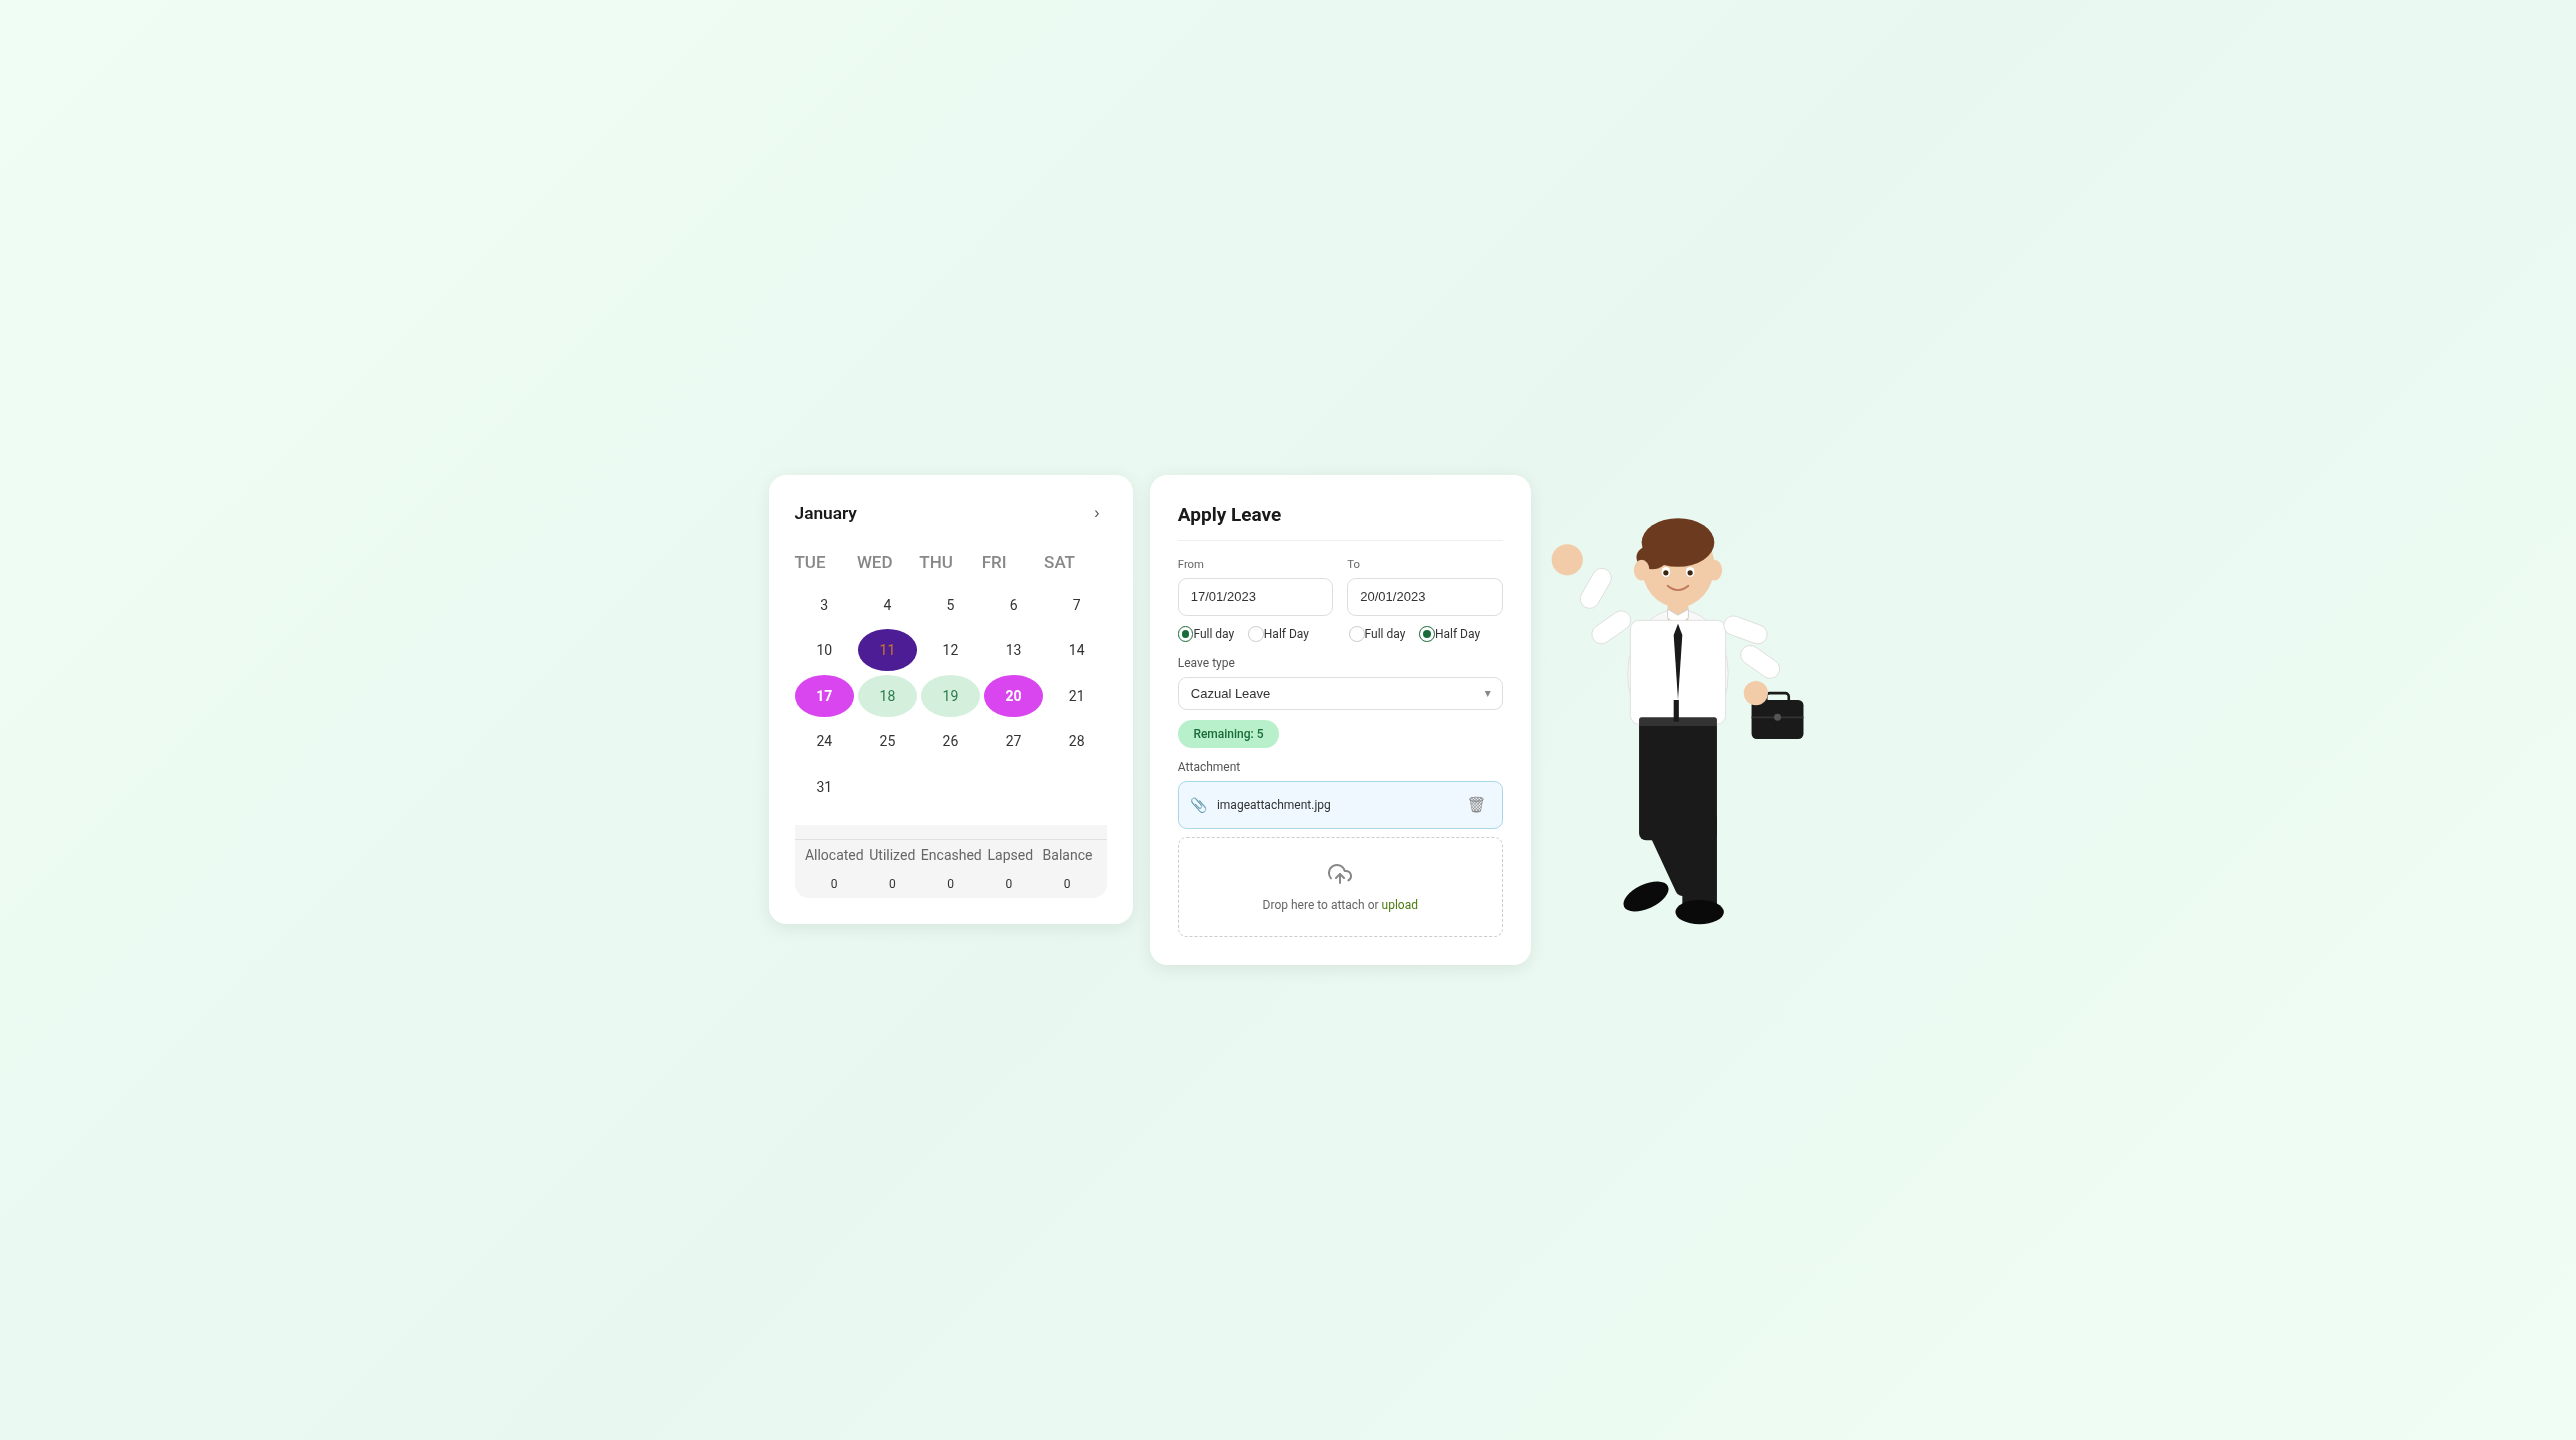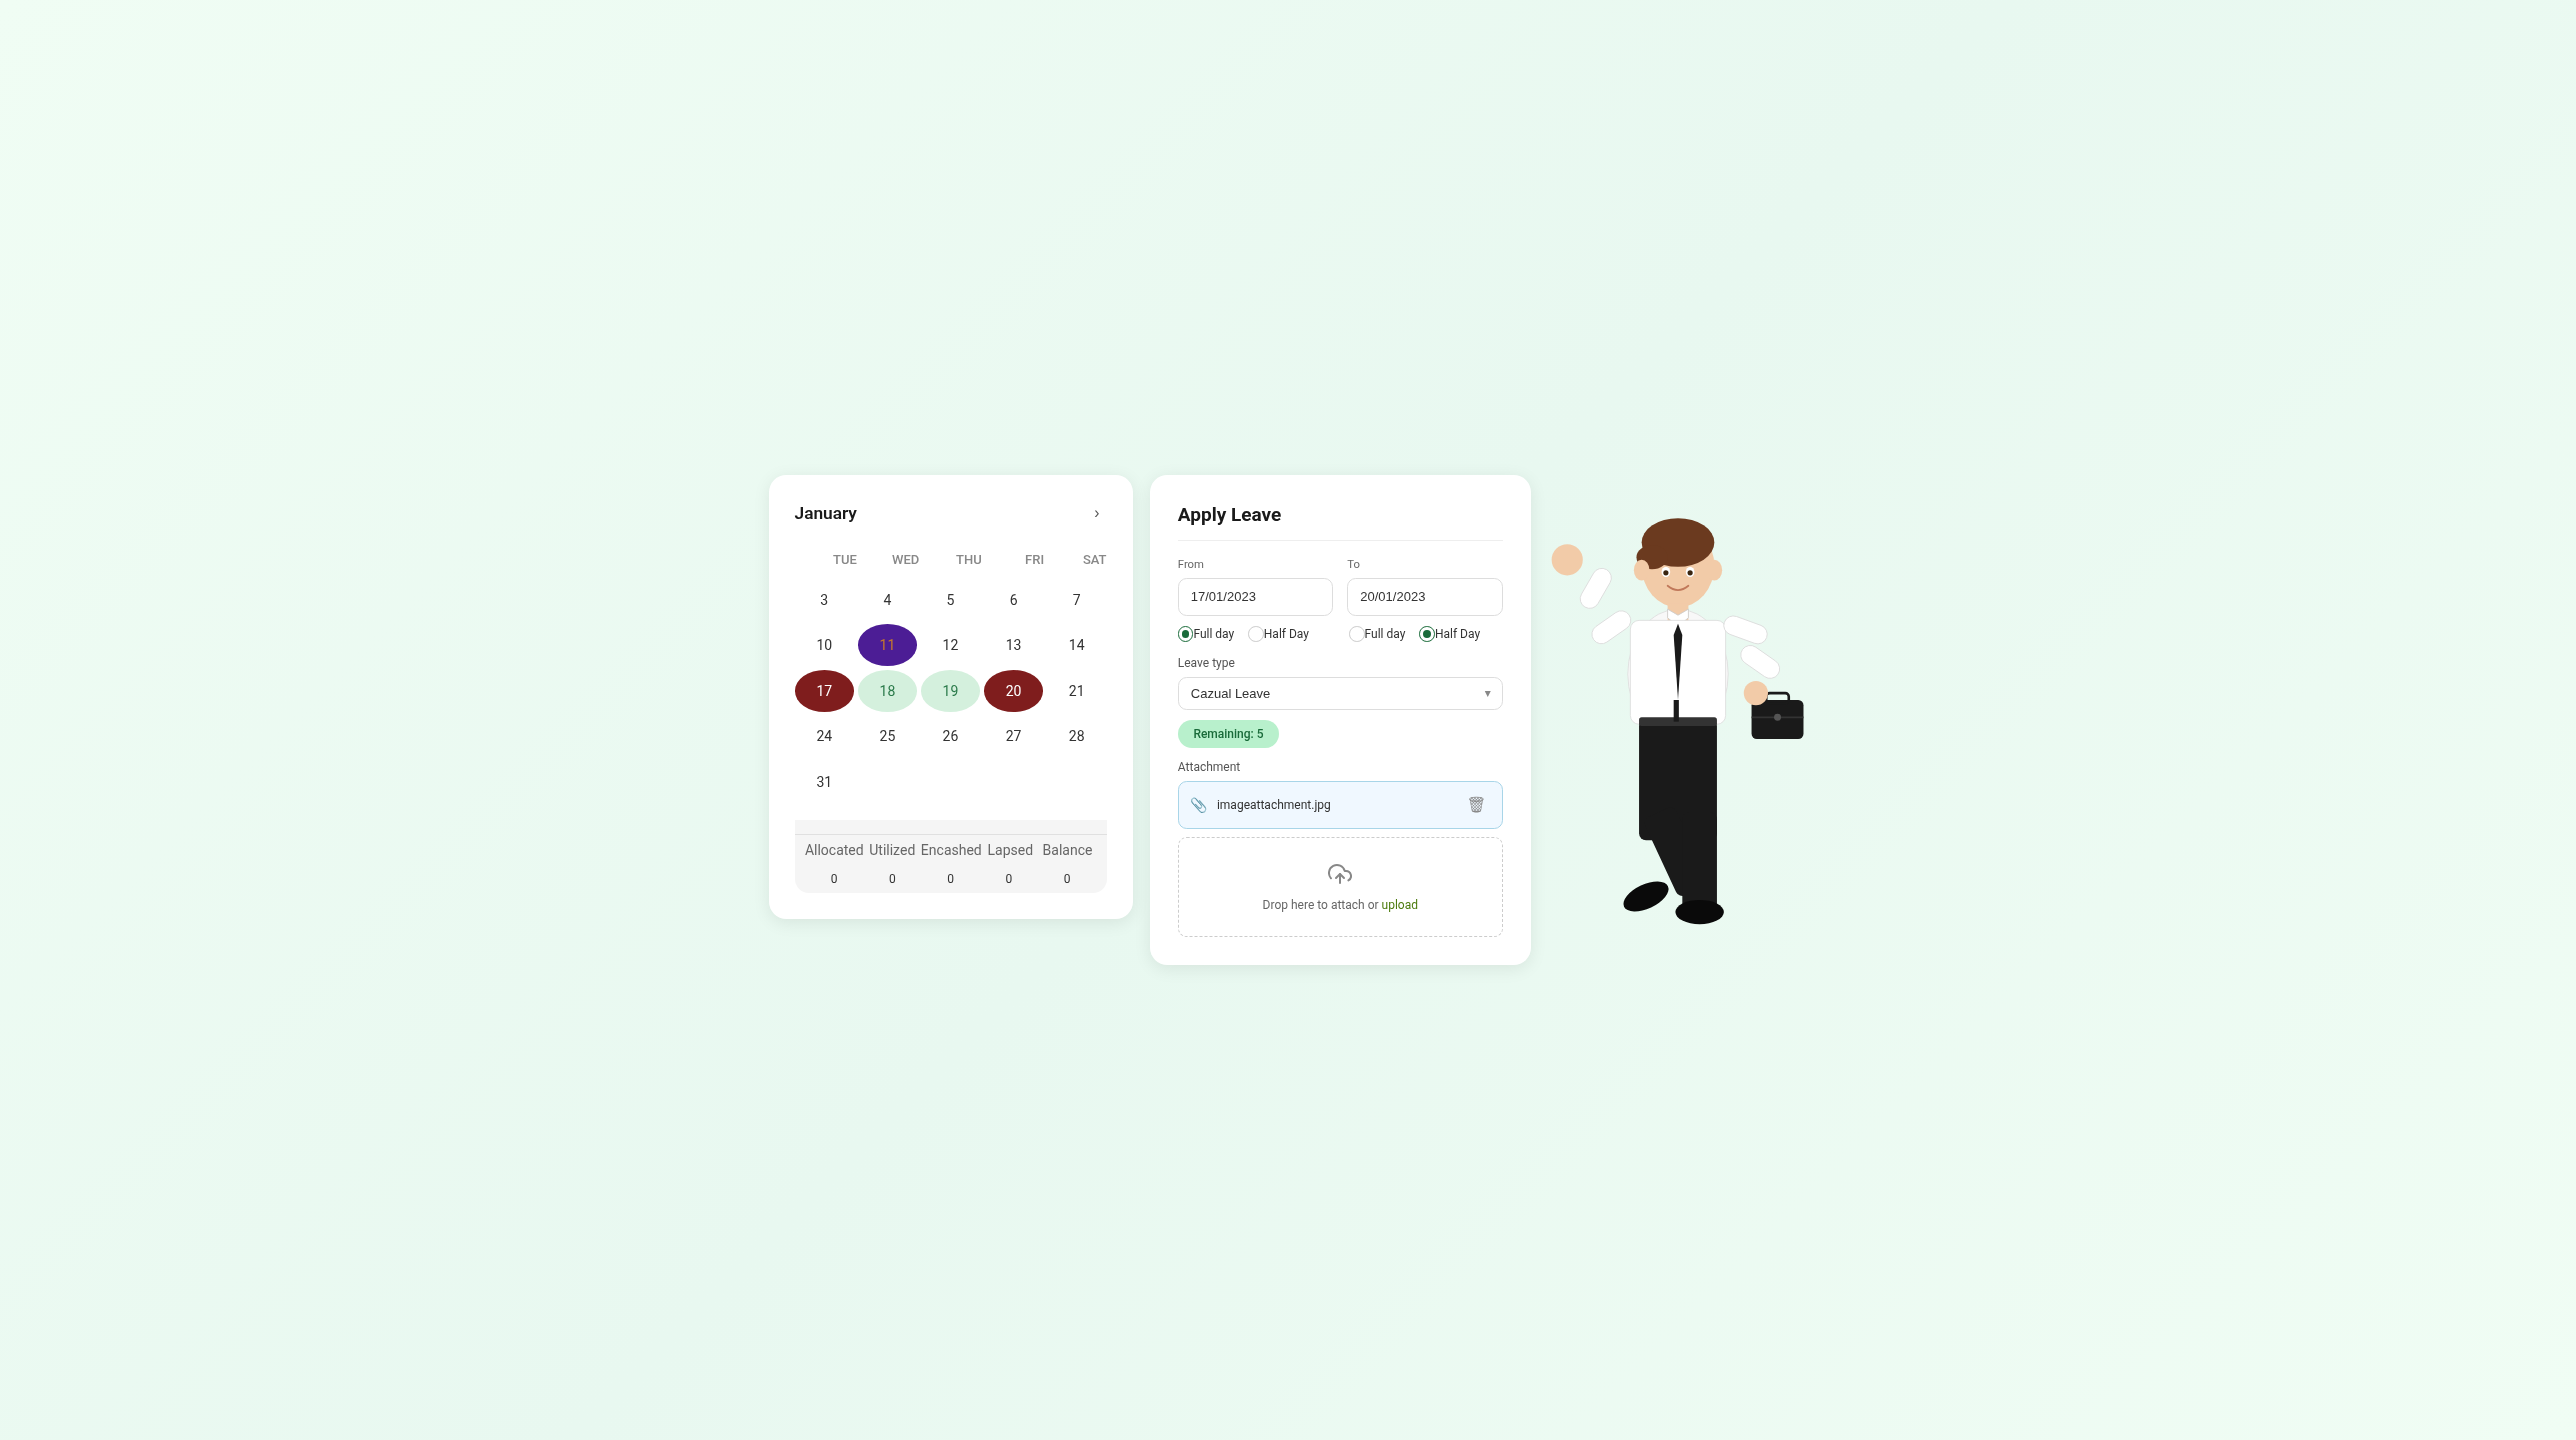--- a/index.html
+++ b/index.html
@@ -52,22 +52,22 @@
     }
     .calendar-grid {
       width: 100%;
     }
     .calendar-weekdays {
       display: grid;
       grid-template-columns: repeat(5, 1fr);
       margin-bottom: 7px;
     }
     .weekday {
-      text-align: right;
-      font-size: 13px;
+      text-align: left;
+      font-size: 17px;
       font-weight: 500;
       color: #888;
       padding: 5.2px 0;
     }
     .calendar-days {
       display: grid;
       grid-template-columns: repeat(5, 1fr);
       gap: 3.5px;
     }
     .day-cell {
@@ -87,24 +87,24 @@
       background: #4c1d95;
       color: #c87a2a;
       border-radius: 50%;
     }
     .day-cell.highlighted-green-light {
       background: #d4f0dd;
       color: #2a7a4a;
       border-radius: 50%;
     }
     .day-cell.highlighted-green-dark {
-      background: #7f1d1d;
+      background: #d946ef;
       color: #fff;
       border-radius: 50%;
-      font-weight: 400;
+      font-weight: 700;
     }
     .calendar-bottom {
       margin-top: 17.3px;
       background: #f5f5f5;
       border-radius: 0 0 14px 14px;
       padding: 14px 0 0 0;
     }
     .table-header-row {
       display: flex;
       gap: 0;

